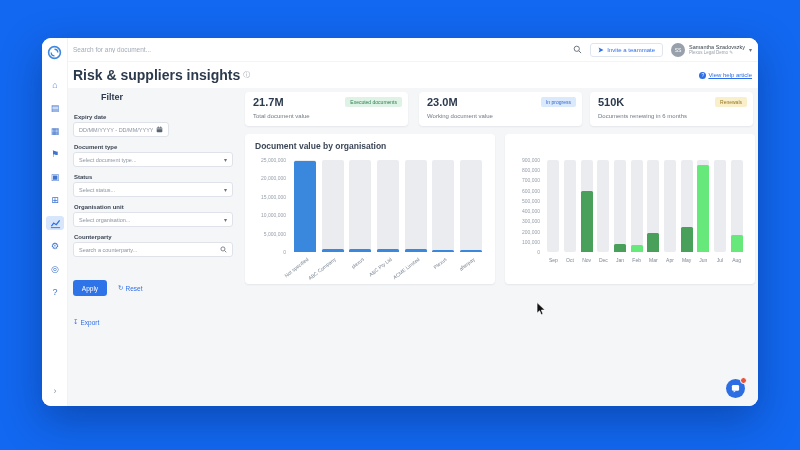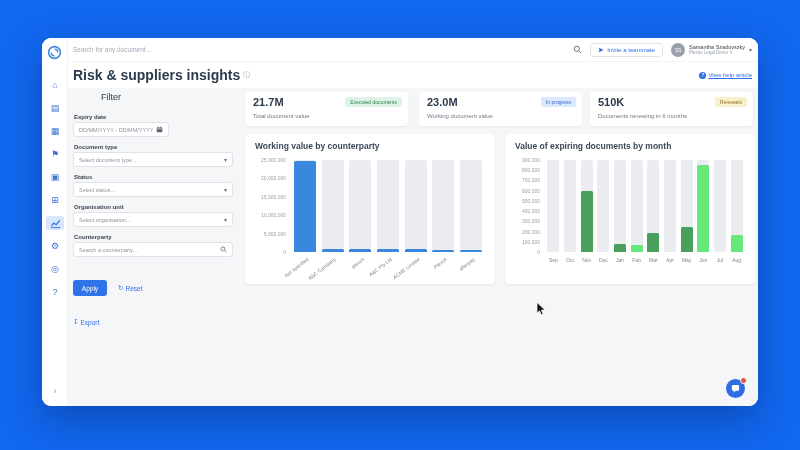--- a/index.html
+++ b/index.html
@@ -37,21 +37,21 @@
   .title-row { position:absolute; left:26px; right:0; top:24px; height:26px; background:#fff; z-index:4;
                display:flex; align-items:center; padding:0 6px 0 5px; }
   .page-title { font-size:14px; font-weight:bold; color:#2c3a4d; }
   .info-icon { font-size:7px; color:#98a0ab; margin-left:3px; }
   .help-link { margin-left:auto; display:flex; align-items:center; gap:2px; font-size:6px; color:#2e6fe8; cursor:pointer; }
   .help-link span.txt { text-decoration:underline; }
   .help-q { width:7px; height:7px; border-radius:50%; background:#2e6fe8; color:#fff; font-size:5px;
             display:flex; align-items:center; justify-content:center; }
 
   
-  .filter-heading { position:absolute; left:31px; top:54px; font-size:9px; font-weight:normal; color:#2c3a4d; z-index:3;padding-left:28px; }
+  .filter-heading { position:absolute; left:31px; top:54px; font-size:9px; font-weight:bold; color:#2c3a4d; z-index:3;padding-left:28px; }
   .f-label { position:absolute; font-size:6px; font-weight:bold; color:#3c4654; z-index:3; }
   .f-box { position:absolute; height:15px; background:#fff; border:1px solid #dfe3e9; border-radius:3px;
            display:flex; align-items:center; padding:0 5px; z-index:3; }
   .f-box input { flex:1; border:0; outline:0; font-size:5.5px; color:#7d8794; background:transparent; font-family:inherit; min-width:0; }
   .f-box input::placeholder { color:#8b95a1; }
   .f-icon { font-size:6px; color:#6b7480; margin-left:3px; display:flex; align-items:center; }
   .apply-btn { position:absolute; left:31px; top:242px; width:34px; height:16px; background:#2e74e8; color:#fff;
                font-size:6.5px; border:0; border-radius:3px; z-index:3; cursor:pointer; }
   .reset-btn { position:absolute; left:76px; top:246px; font-size:6.5px; color:#2e6fe8; z-index:3; cursor:pointer; display:flex; gap:2px; align-items:center; }
   .export-link { position:absolute; left:31px; top:280px; font-size:6.5px; color:#2e6fe8; z-index:3; cursor:pointer; display:flex; gap:2px; align-items:center; }
@@ -240,21 +240,21 @@
           <div class="stat-caption">Working document value</div>
         </div>
         <div class="stat-card" style="left: 548px;">
           <div class="stat-value">510K</div>
           <div class="badge yellow">Renewals</div>
           <div class="stat-caption">Documents renewing in 6 months</div>
         </div>
       </div>
 
     <div class="chart-card" style="left:203px;">
-      <div class="chart-title">Working value by counterparty</div>
+      <div class="chart-title">Document value by organisation</div>
       <div class="plot" id="chart-0-plot">
           <div class="ytick" style="left: 0px; width: 41px; top: 115px;">0</div>
           <div class="ytick" style="left: 0px; width: 41px; top: 96.6px;">5,000,000</div>
           <div class="ytick" style="left: 0px; width: 41px; top: 78.2px;">10,000,000</div>
           <div class="ytick" style="left: 0px; width: 41px; top: 59.8px;">15,000,000</div>
           <div class="ytick" style="left: 0px; width: 41px; top: 41.4px;">20,000,000</div>
           <div class="ytick" style="left: 0px; width: 41px; top: 23px;">25,000,000</div>
           <div class="track" style="left: 48.8571px; top: 26px; width: 22px; height: 92px;"></div>
           <div class="bar" style="left: 48.8571px; top: 26.736px; width: 22px; height: 91.264px; background: rgb(58, 135, 222);"></div>
           <div class="xlab-rot-anchor" style="left: 61.8571px; top: 122px;">
@@ -286,21 +286,20 @@
             <span>Plexus</span>
           </div>
           <div class="track" style="left: 215.143px; top: 26px; width: 22px; height: 92px;"></div>
           <div class="bar" style="left: 215.143px; top: 116.234px; width: 22px; height: 1.7664px; background: rgb(58, 135, 222);"></div>
           <div class="xlab-rot-anchor" style="left: 228.143px; top: 122px;">
             <span>afterpay</span>
           </div>
         </div>
     </div>
     <div class="chart-card" style="left:463px;">
-      <div class="chart-title">Value of expiring documents by month</div>
       <div class="plot" id="chart-1-plot">
           <div class="ytick" style="left: 0px; width: 35px; top: 115px;">0</div>
           <div class="ytick" style="left: 0px; width: 35px; top: 104.778px;">100,000</div>
           <div class="ytick" style="left: 0px; width: 35px; top: 94.5556px;">200,000</div>
           <div class="ytick" style="left: 0px; width: 35px; top: 84.3333px;">300,000</div>
           <div class="ytick" style="left: 0px; width: 35px; top: 74.1111px;">400,000</div>
           <div class="ytick" style="left: 0px; width: 35px; top: 63.8889px;">500,000</div>
           <div class="ytick" style="left: 0px; width: 35px; top: 53.6667px;">600,000</div>
           <div class="ytick" style="left: 0px; width: 35px; top: 43.4444px;">700,000</div>
           <div class="ytick" style="left: 0px; width: 35px; top: 33.2222px;">800,000</div>

